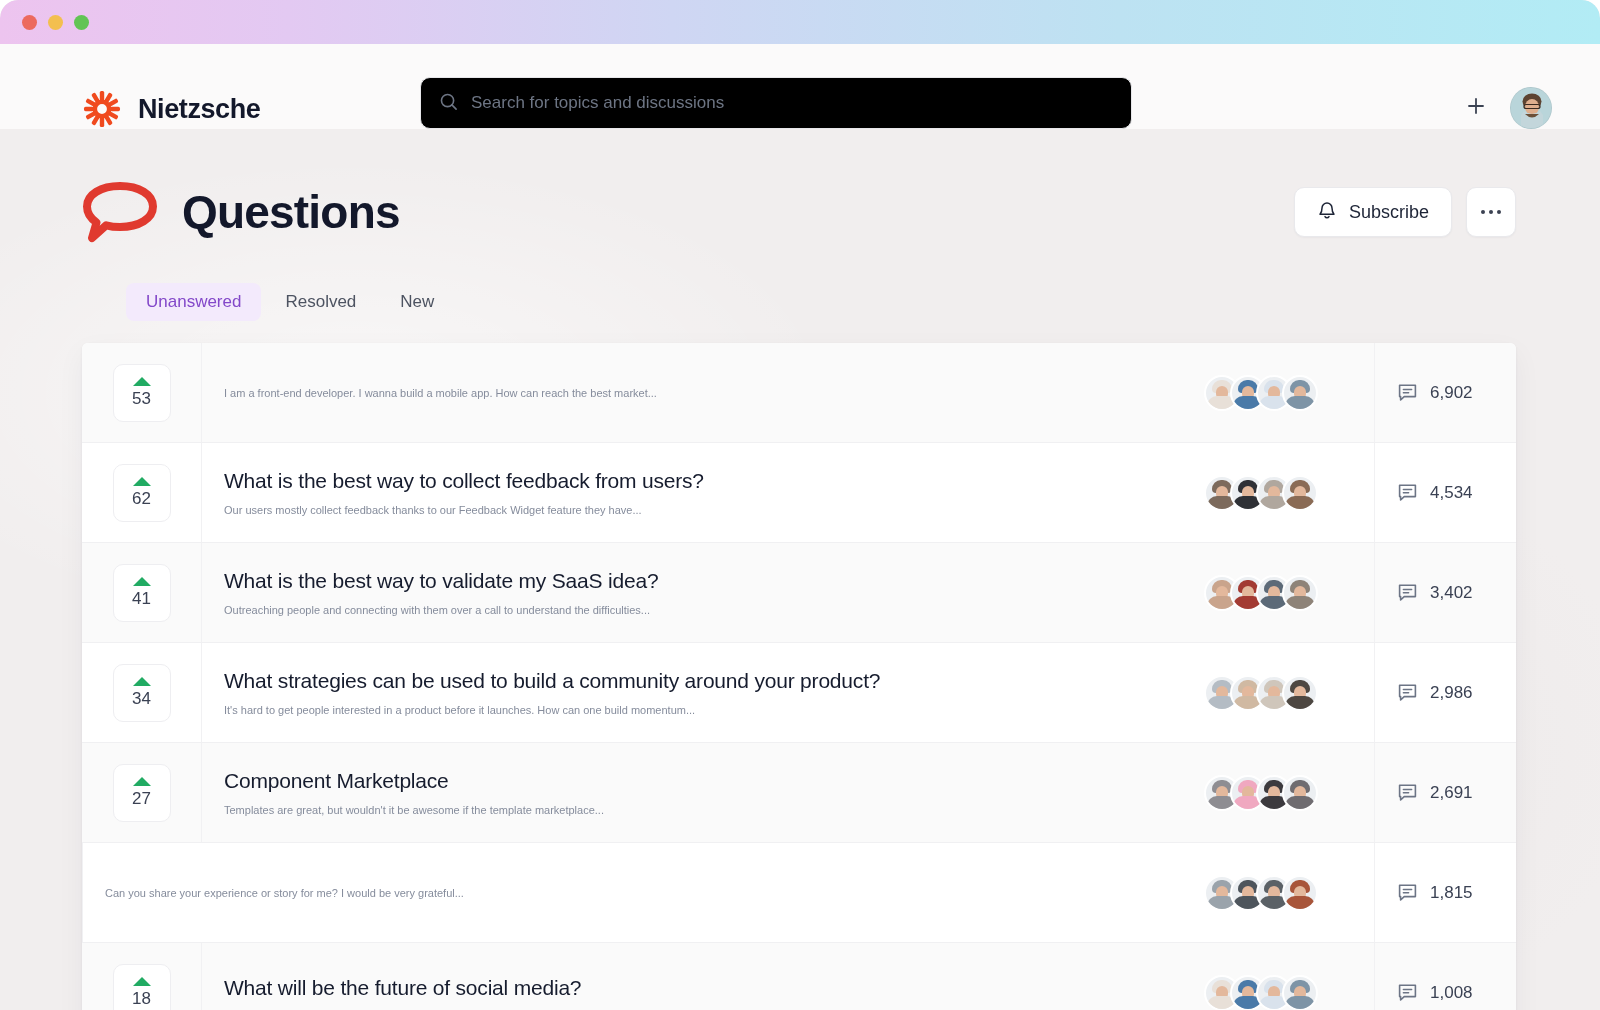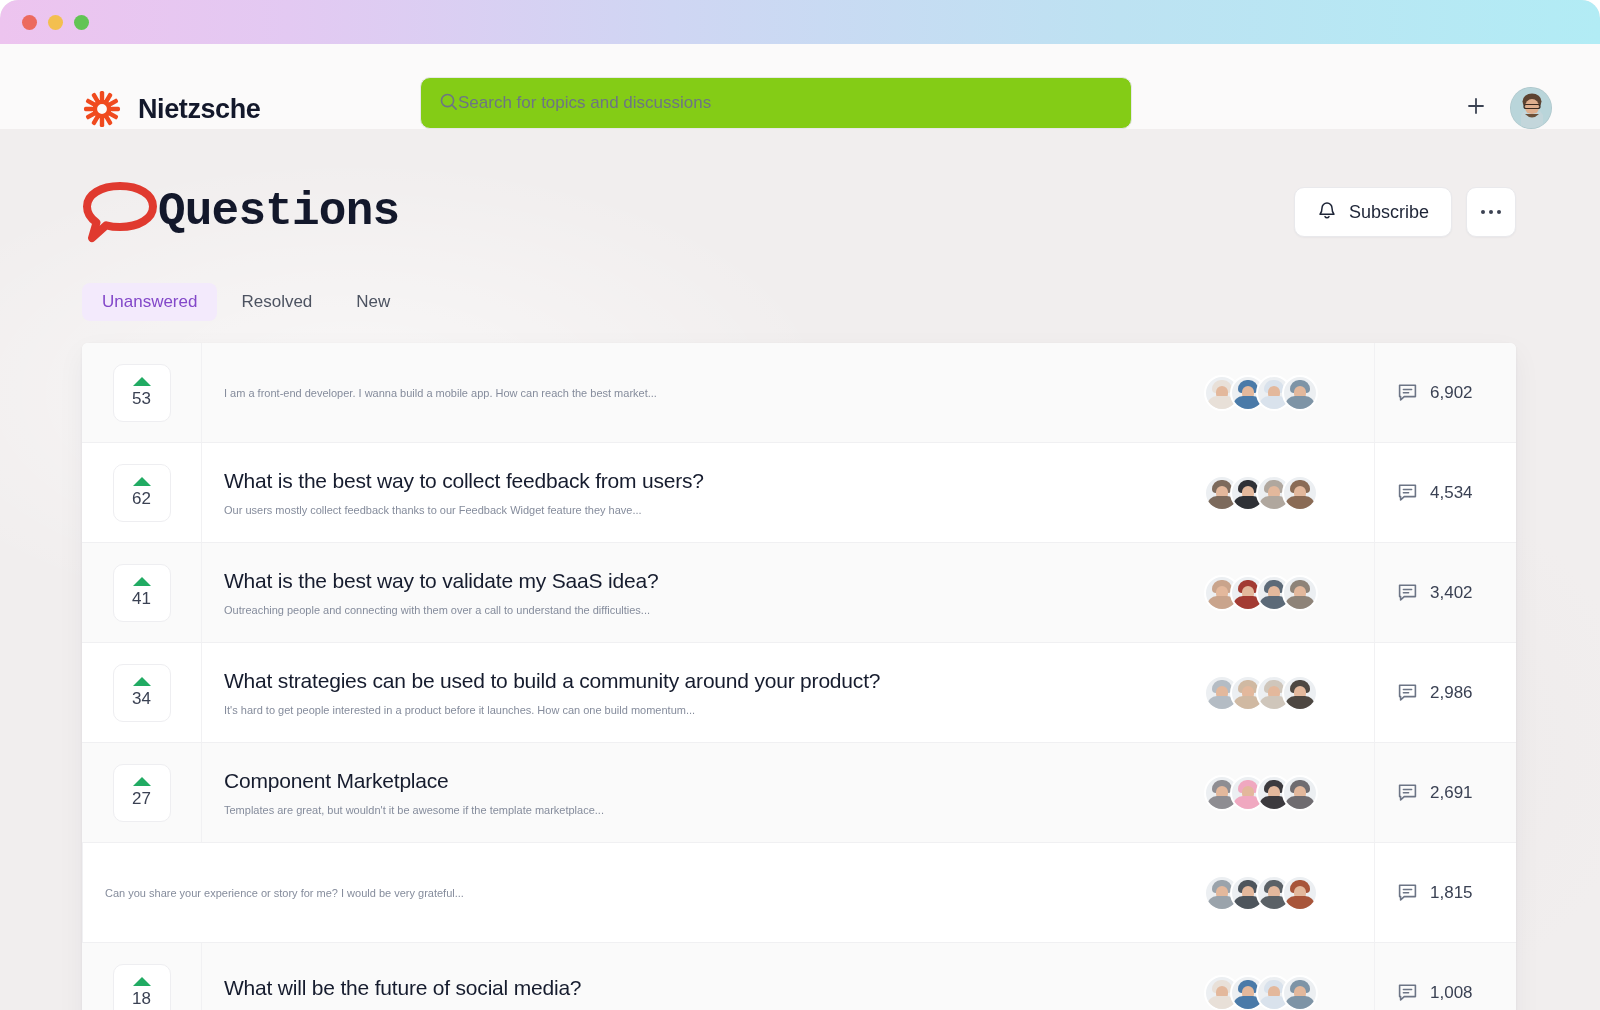--- a/index.html
+++ b/index.html
@@ -44,25 +44,25 @@
   #logo-mark { width: 40px; height: 40px; position: relative; flex: none; }
   #logo-mark svg { display:block; }
   #brand-name {
     font-size: 27px; font-weight: 700; color: #13182b;
     letter-spacing: -0.4px;
   }
 
   
   #searchbox {
     width: 712px; height: 52px;
-    background: #84cc16;
+    background: #000000;
     border: 1px solid #e7e7ea;
     border-radius: 10px;
     display: flex; align-items: center;
-    padding: 0 18px; 
+    padding: 0 18px; gap: 13px;
     box-shadow: 0 1px 1px rgba(22,24,50,0.02);
   }
   #search-input {
     border: none; outline: none; background: transparent;
     font-family: "Liberation Sans", sans-serif;
     font-size: 17px; color: #5d6472; width: 100%;
   }
   #search-input::placeholder { color: #6d7584; }
 
   #appbar-right {
@@ -90,21 +90,21 @@
   }
 
   #title-row {
     display: flex; align-items: center;
     padding: 40px 84px 0 82px;
     height: 126px;
   }
   #bubble-icon { width: 76px; height: 62px; flex: none; }
   #page-title {
     font-size: 46px; font-weight: 700; color: #13182b;
-    letter-spacing: -0.8px;  font-family: Liberation Mono, monospace;
+    letter-spacing: -0.8px; margin-left: 24px;
   }
   #title-actions { margin-left: auto; display: flex; align-items: center; gap: 14px; }
   #subscribe-btn {
     height: 50px; padding: 0 22px;
     background: #ffffff; border: 1px solid #e9e9ec; border-radius: 10px;
     display: flex; align-items: center; gap: 12px;
     font-size: 18px; color: #1d2436; font-weight: 400;
     box-shadow: 0 1px 2px rgba(20,22,48,0.04);
   }
   #more-btn {
@@ -113,20 +113,21 @@
     display: flex; align-items: center; justify-content: center;
     gap: 4px;
     box-shadow: 0 1px 2px rgba(20,22,48,0.04);
   }
   #more-btn i { width: 4px; height: 4px; border-radius: 50%; background:#3b4252; display:block;}
 
   
   #tabs {
     display: flex; gap: 4px;
     padding: 28px 0 0 82px;
+    margin-left: 44px;
   }
   .tab {
     height: 38px; padding: 0 20px; border-radius: 8px;
     display: flex; align-items: center;
     font-size: 17px; color: #4d5361;
   }
   .tab.active { background: #f3eafc; color: #8348c9; }
 
   
   #list {

